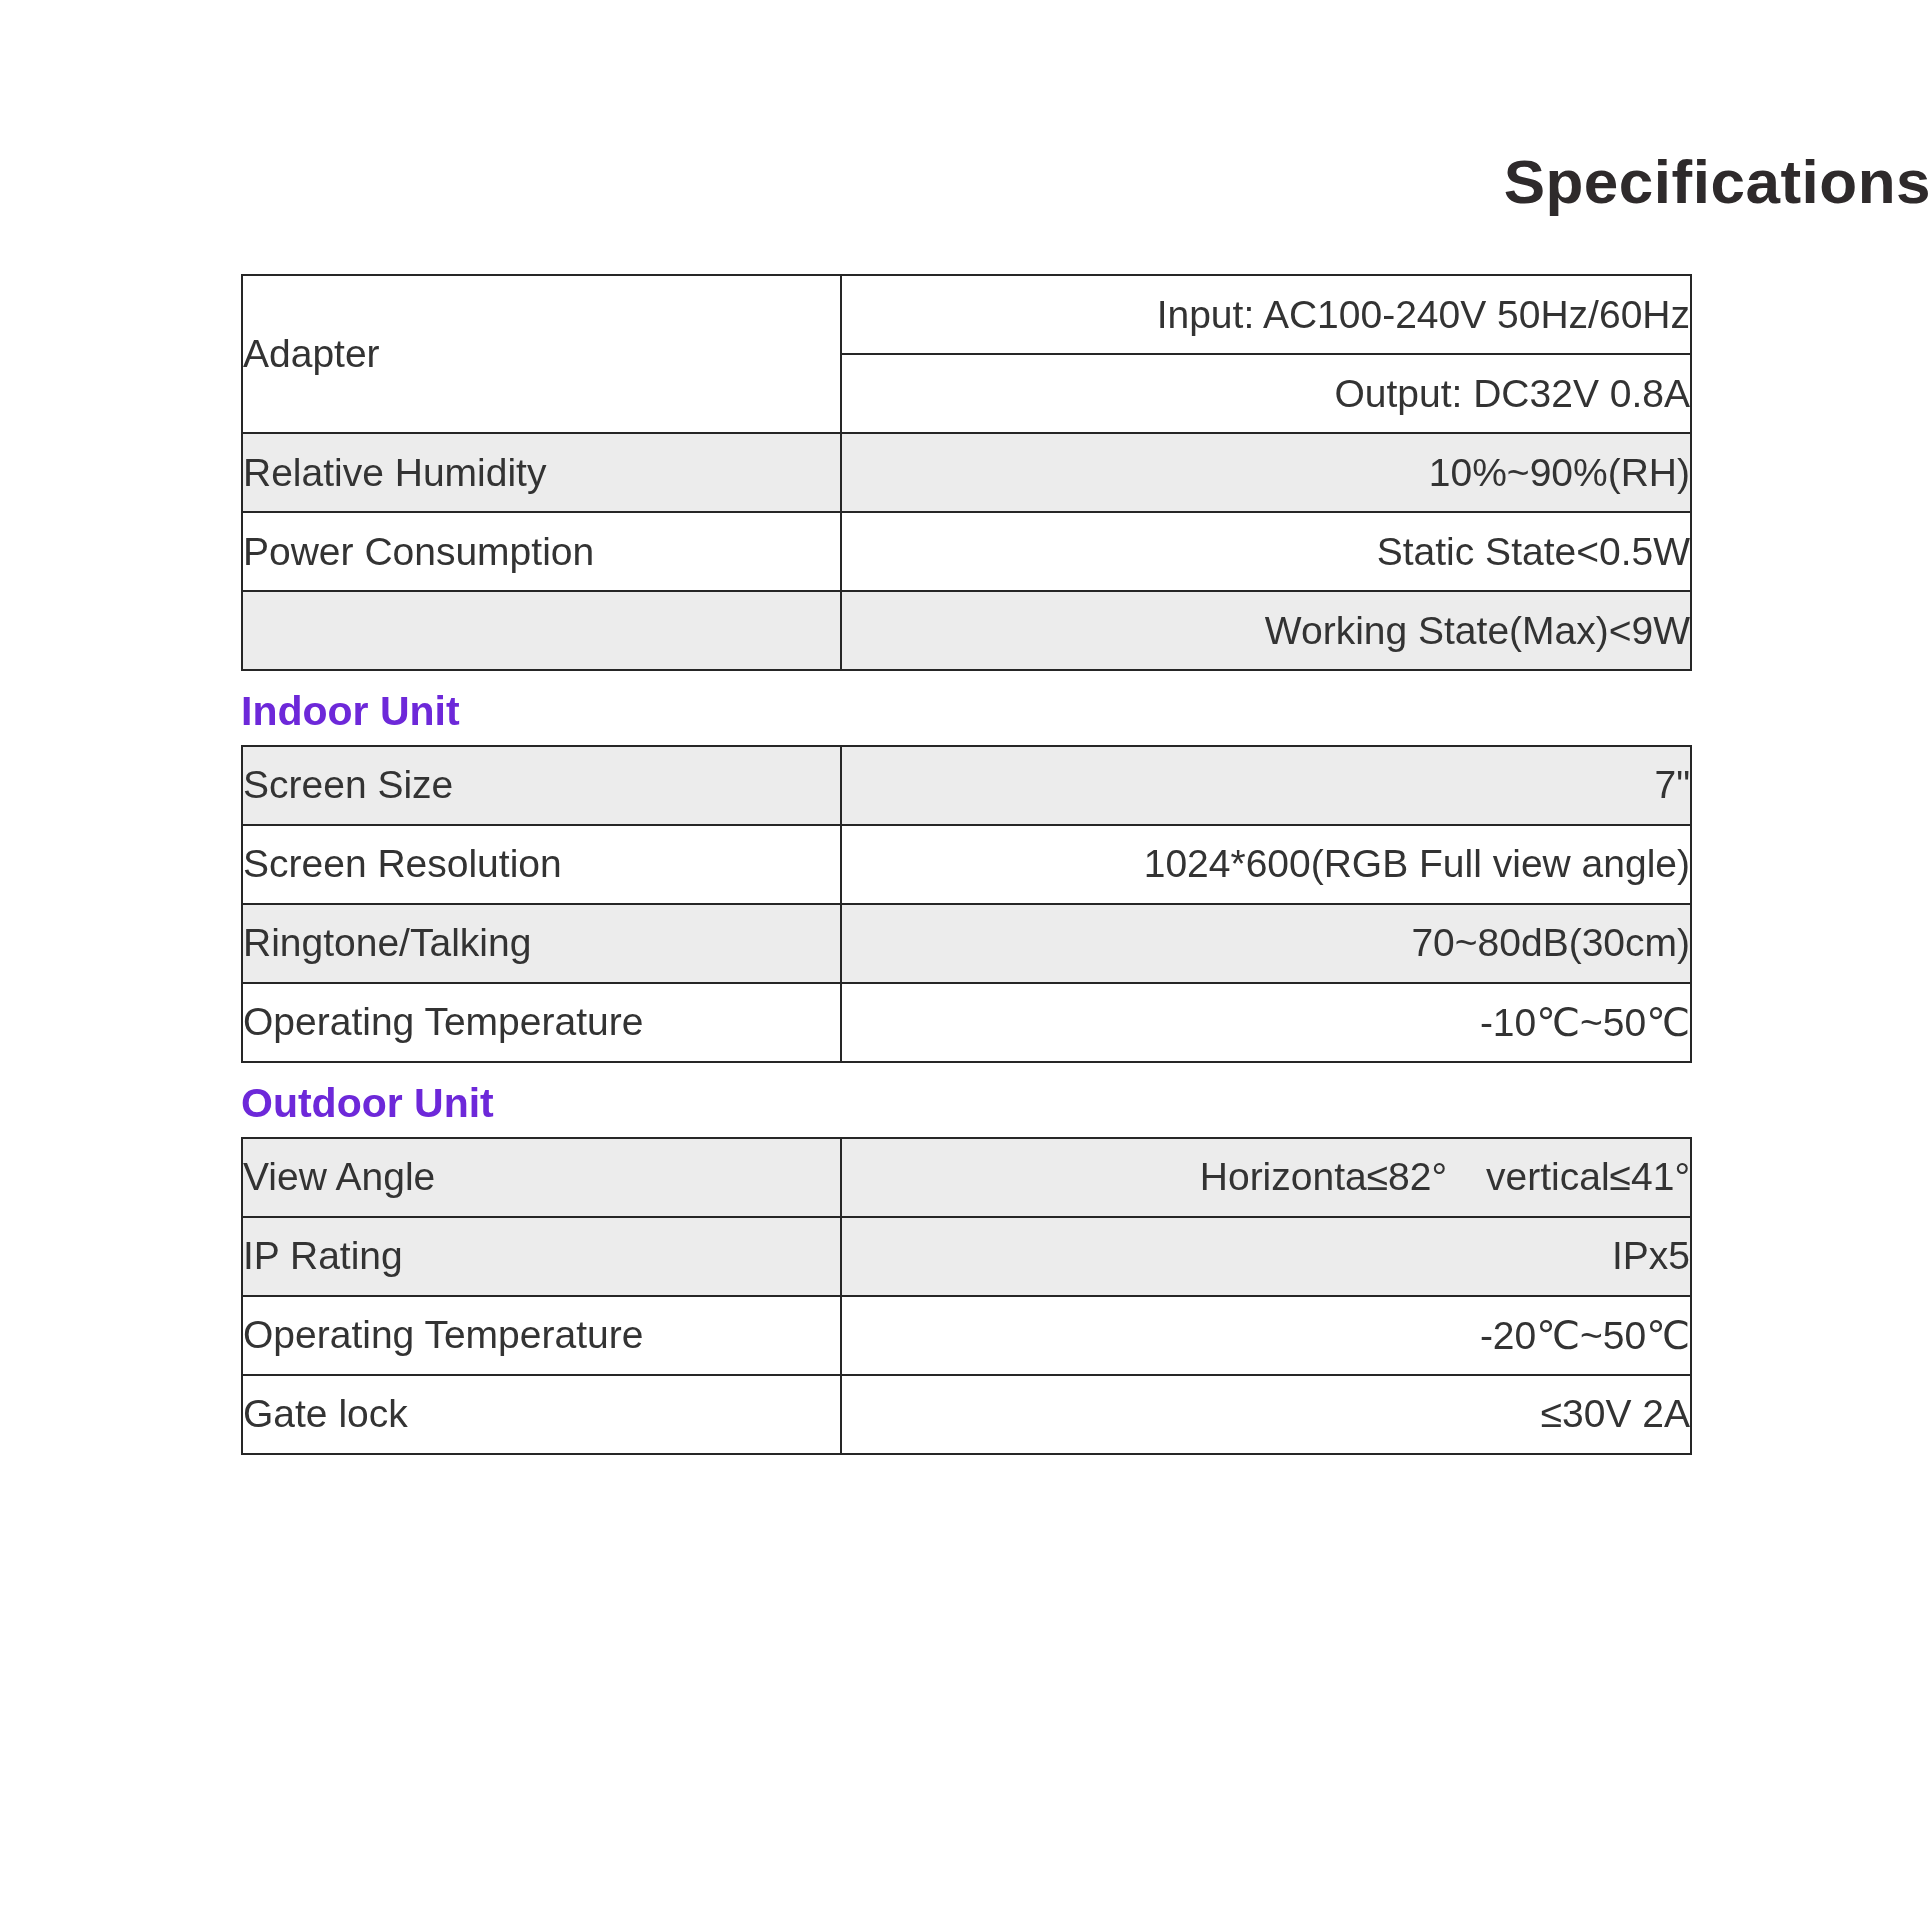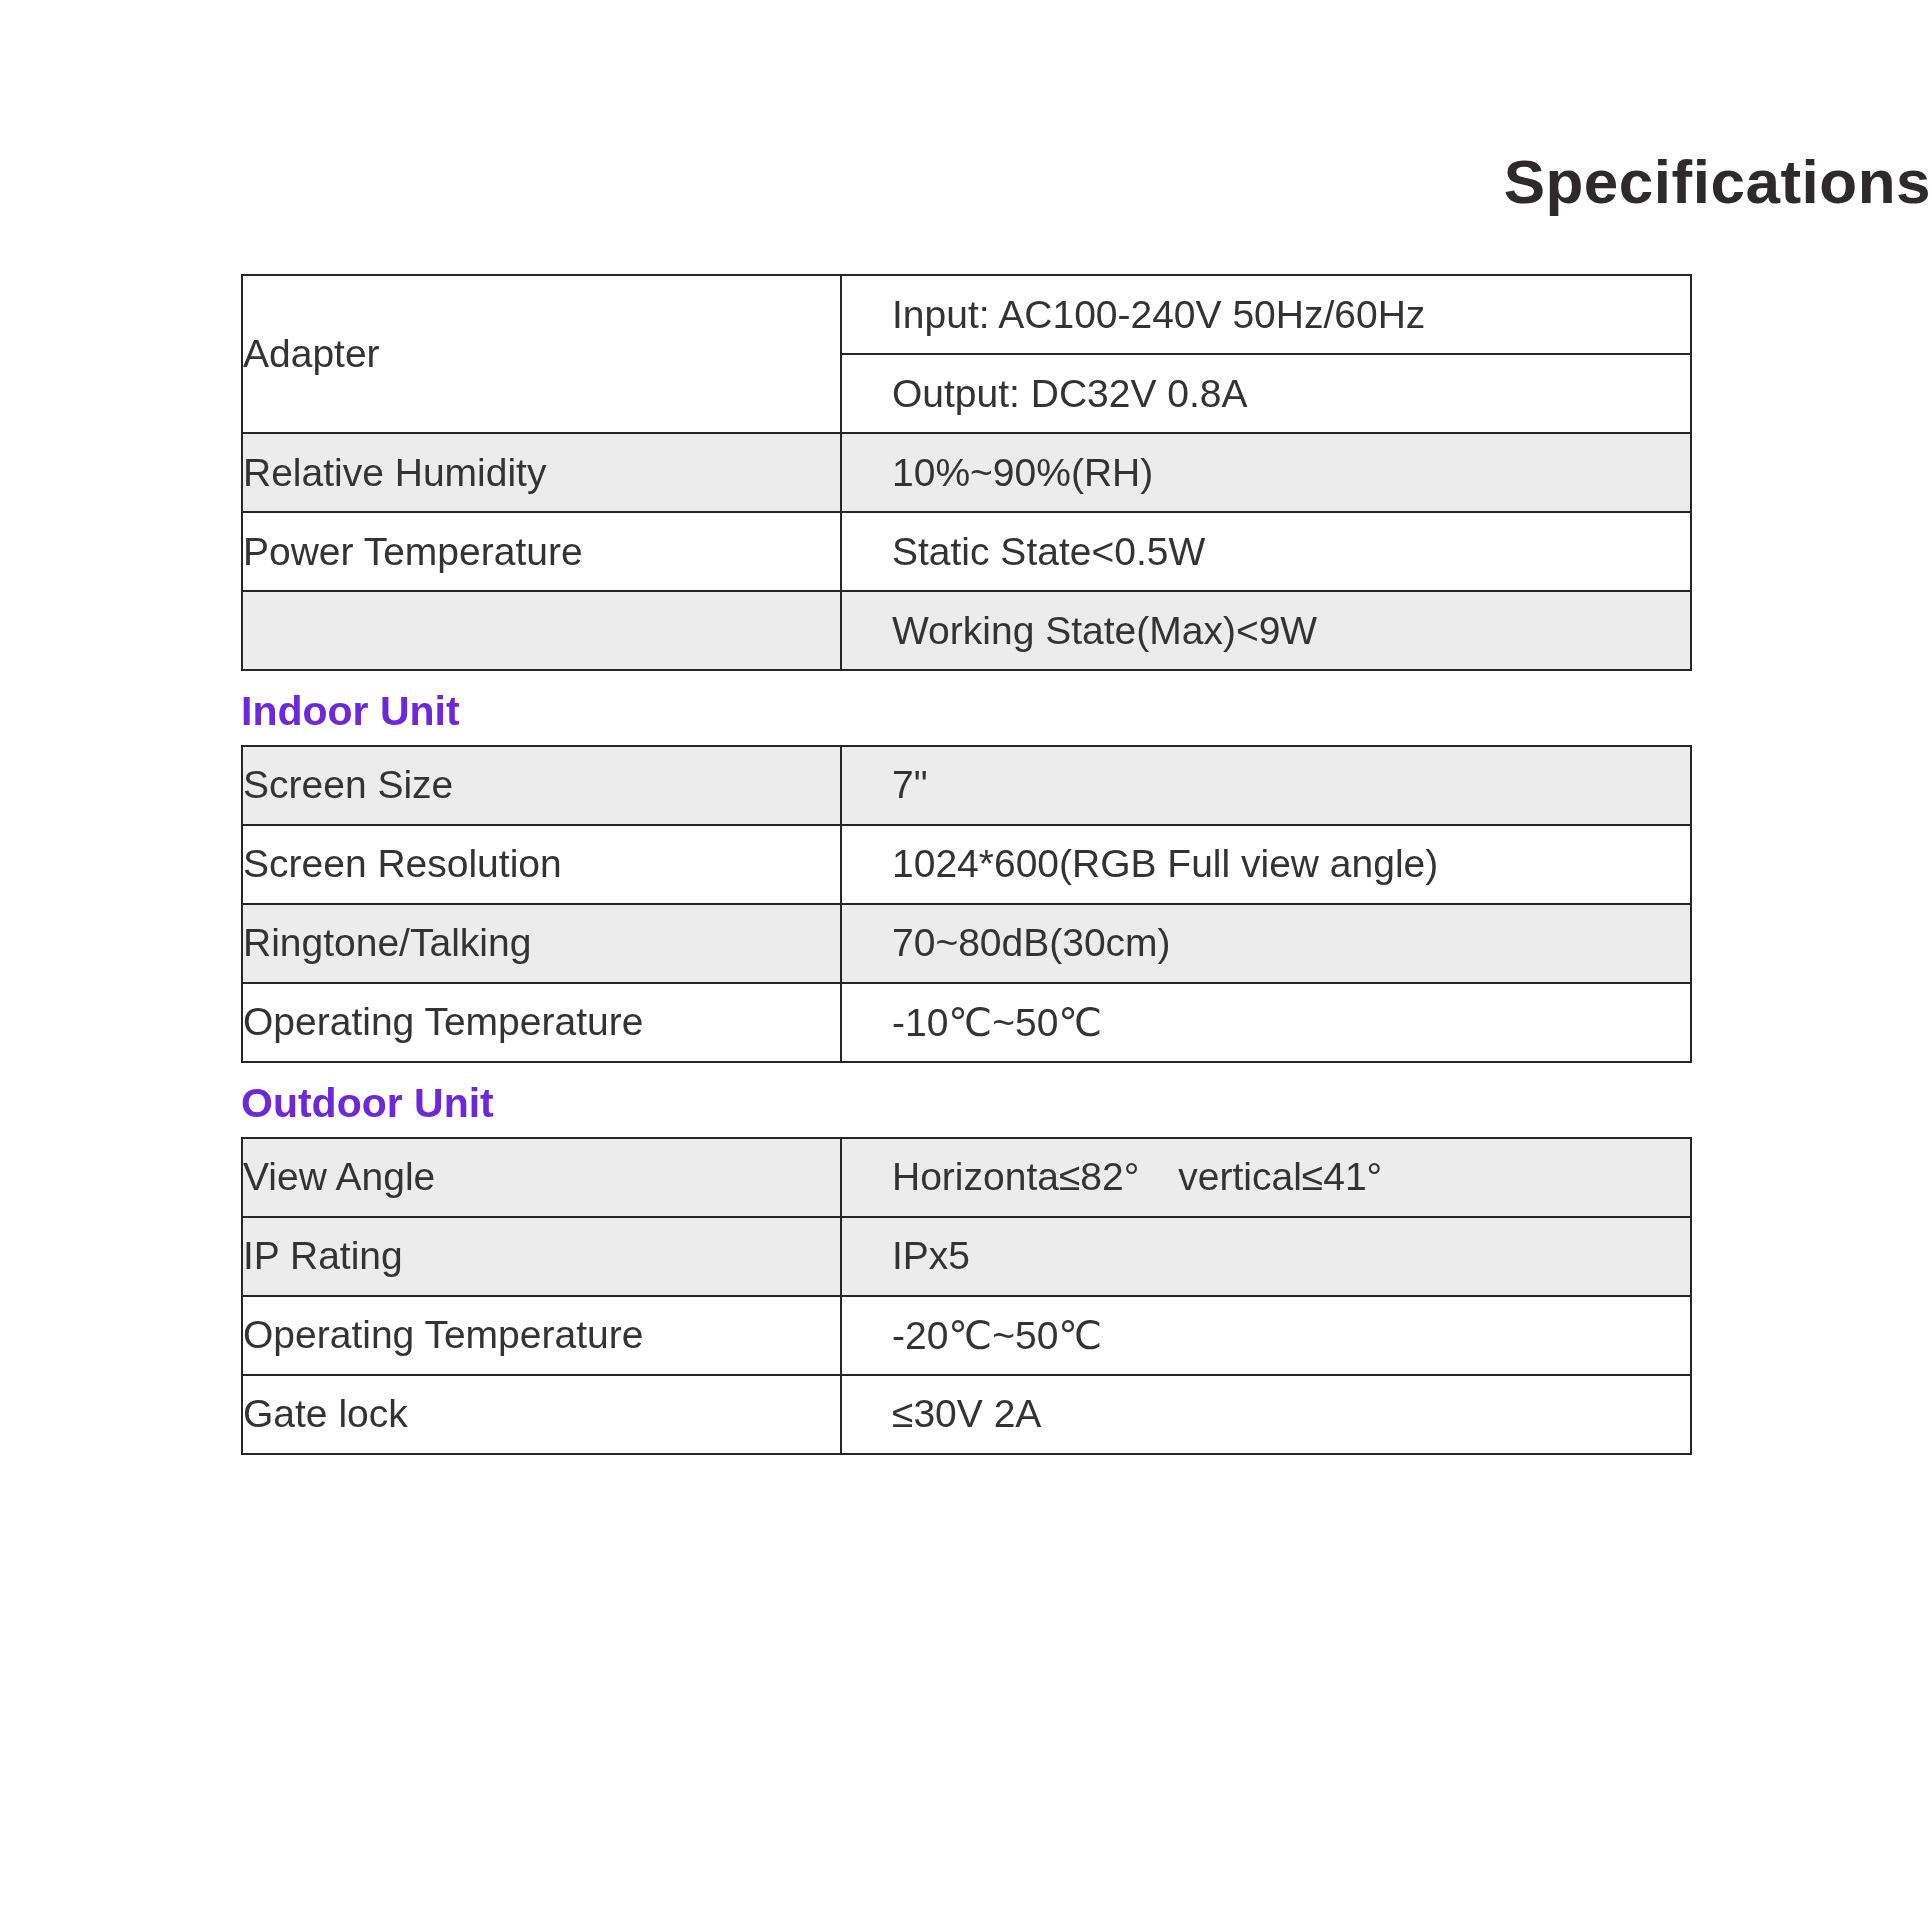--- a/index.html
+++ b/index.html
@@ -42,21 +42,21 @@
     height: 77px;
     font-size: 39px;
     color: #333333;
     vertical-align: middle;
     background: #ffffff;
     padding: 0;
     overflow: hidden;
     white-space: nowrap;
   }
   table.spec td.label-cell { }
-  table.spec td.value-cell { padding-left: 50px; }
+  table.spec td.value-cell { padding-left: 50px; text-align: right; }
   table.spec tr.shade td { background: #ececec; }
   .section-heading {
     margin: 19.3px 0 12.6px 0;
     font-size: 41px;
     line-height: 42px;
     font-weight: bold;
     color: #6d28d9;
   }
   .col-label { width: 599px; }
   .col-value { width: 850px; }
@@ -81,21 +81,21 @@
           <td class="value-cell">Input: AC100-240V 50Hz/60Hz</td>
         </tr>
         <tr>
           <td class="value-cell">Output: DC32V 0.8A</td>
         </tr>
         <tr class="shade">
           <td class="label-cell">Relative Humidity</td>
           <td class="value-cell">10%~90%(RH)</td>
         </tr>
         <tr>
-          <td class="label-cell">Power Temperature</td>
+          <td class="label-cell">Power Consumption</td>
           <td class="value-cell">Static State&lt;0.5W</td>
         </tr>
         <tr class="shade">
           <td class="label-cell"></td>
           <td class="value-cell">Working State(Max)&lt;9W</td>
         </tr>
       </tbody>
     </table>
 
     <h2 class="section-heading">Indoor Unit</h2>

